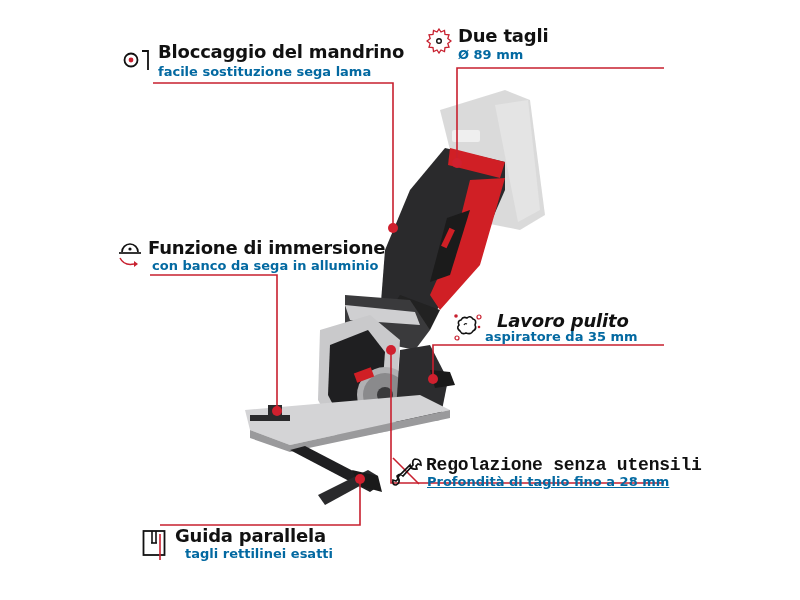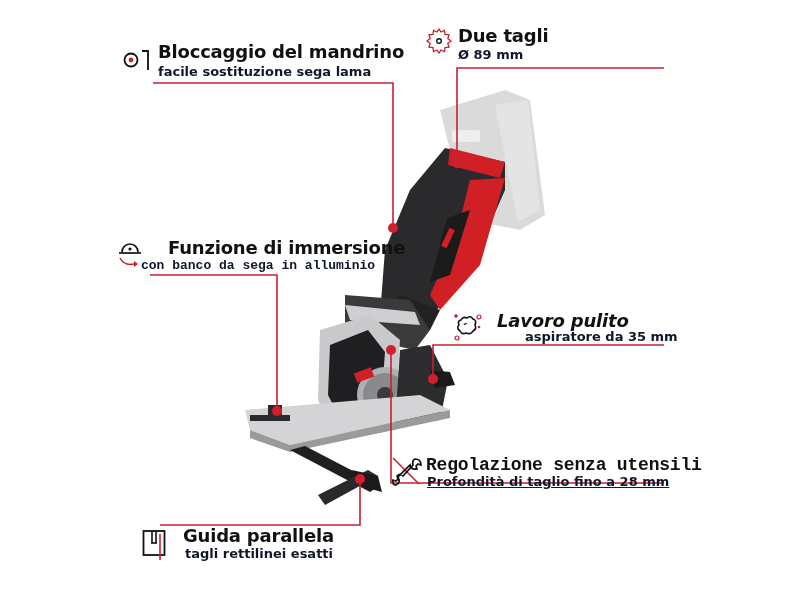--- a/index.html
+++ b/index.html
@@ -1,21 +1,21 @@
 <!DOCTYPE html>
 <html><head>
 <meta charset="utf-8">
 <style>
   * { box-sizing: border-box; margin: 0; padding: 0; }
   html, body { width: 800px; height: 600px; background: #ffffff; overflow: hidden; }
   body { position: relative; font-family: "DejaVu Sans", sans-serif; }
   .stage { position: absolute; left: 0; top: 0; width: 800px; height: 456px; }
   .callout { position: absolute; }
   .callout .title { font-weight: bold; color: #111111; font-size: 18px; line-height: 20px; white-space: nowrap; letter-spacing: -0.2px; }
-  .callout .sub { font-weight: bold; color: #0f172a; font-size: 13px; line-height: 16px; white-space: nowrap; }
+  .callout .sub { font-weight: bold; color: #0369a1; font-size: 13px; line-height: 16px; white-space: nowrap; }
   .icon { position: absolute; }
   svg.lines { position: absolute; left: 0; top: 0; }
   .product { position: absolute; left: 0; top: 0; }
 </style>
 </head>
 <body>
 
 <div class="stage">
 
   <svg class="product" width="800" height="600" viewBox="0 0 800 600">
@@ -107,51 +107,51 @@
   </div>
 
   <div class="callout" style="left:118px; top:238px;">
     <svg class="icon" style="left:0; top:2px;" width="26" height="28" viewBox="0 0 26 28">
       <path d="M4 12 A8 8 0 0 1 20 12" stroke="#111" stroke-width="1.7" fill="none"></path>
       <line x1="1" y1="13" x2="23" y2="13" stroke="#111" stroke-width="1.7"></line>
       <circle cx="12" cy="9" r="1.6" fill="#111"></circle>
       <path d="M2 18 Q6 26 16 24" stroke="#c8202f" stroke-width="1.5" fill="none"></path>
       <polygon points="16,21 20,24 16,27" fill="#c8202f"></polygon>
     </svg>
-    <div class="title" style="position:absolute; left:30px; top:0;margin-left:20px;">Funzione di immersione</div>
-    <div class="sub" style="position:absolute; left:23px; top:20px;font-family:Liberation Mono, monospace;">con banco da sega in alluminio</div>
+    <div class="title" style="position:absolute; left:30px; top:0;">Funzione di immersione</div>
+    <div class="sub" style="position:absolute; left:34px; top:20px;">con banco da sega in alluminio</div>
   </div>
 
   <div class="callout" style="left:453px; top:311px;">
     <svg class="icon" style="left:0; top:1px;" width="30" height="30" viewBox="0 0 30 30">
       <path d="M8 8 Q10 4 14 6 Q17 3 20 7 Q24 8 22 13 Q24 17 20 19 Q18 23 13 21 Q9 23 7 19 Q3 16 6 13 Q4 9 8 8 Z" stroke="#111" stroke-width="1.6" fill="none"></path>
       <path d="M11 13 Q12 11 14 12" stroke="#111" stroke-width="1.3" fill="none"></path>
       <circle cx="3" cy="4" r="1.8" fill="#c8202f"></circle>
       <circle cx="26" cy="5" r="2" stroke="#c8202f" stroke-width="1.2" fill="none"></circle>
       <circle cx="4" cy="26" r="2" stroke="#c8202f" stroke-width="1.2" fill="none"></circle>
       <circle cx="26" cy="15" r="1.3" fill="#c8202f"></circle>
     </svg>
     <div class="title" style="position:absolute; left:44px; top:0;font-style:italic;">Lavoro pulito</div>
-    <div class="sub" style="position:absolute; left:32px; top:18px;margin-left:40px;">aspiratore da 35 mm</div>
+    <div class="sub" style="position:absolute; left:32px; top:18px;">aspiratore da 35 mm</div>
   </div>
 
   <div class="callout" style="left:391px; top:455px;">
     <svg class="icon" style="left:0; top:1px;" width="34" height="32" viewBox="0 0 34 32">
       <line x1="2" y1="2" x2="28" y2="28" stroke="#c8202f" stroke-width="1.6"></line>
       <path d="M24 3 Q30 3 30 9 L27 8 L25 10 L26 13 Q20 14 19 9 L7 21 Q10 27 5 29 Q1 29 2 24 L5 25 L7 23 L6 20 Q9 17 12 20 L22 9 Q21 4 24 3 Z" stroke="#111" stroke-width="1.7" fill="none"></path>
     </svg>
     <div class="title" style="position:absolute; left:35px; top:0;font-family:Liberation Mono, monospace;">Regolazione senza utensili</div>
     <div class="sub" style="position:absolute; left:36px; top:19px;text-decoration:underline;">Profondità di taglio fino a 28 mm</div>
   </div>
 
   <div class="callout" style="left:142px; top:526px;">
     <svg class="icon" style="left:0; top:2px;" width="26" height="32" viewBox="0 0 26 32">
       <rect x="1.5" y="3" width="21" height="24" stroke="#111" stroke-width="1.8" fill="none"></rect>
       <line x1="10" y1="3" x2="10" y2="15" stroke="#111" stroke-width="1.6"></line>
       <line x1="14" y1="3" x2="14" y2="15" stroke="#111" stroke-width="1.6"></line>
       <line x1="9" y1="15" x2="15" y2="15" stroke="#111" stroke-width="1.6"></line>
       <line x1="18" y1="6" x2="18" y2="32" stroke="#c8202f" stroke-width="1.6"></line>
     </svg>
-    <div class="title" style="position:absolute; left:33px; top:0;margin-left:8px;">Guida parallela</div>
+    <div class="title" style="position:absolute; left:33px; top:0;">Guida parallela</div>
     <div class="sub" style="position:absolute; left:43px; top:20px;">tagli rettilinei esatti</div>
   </div>
 
 </div>
 
 </body></html>

